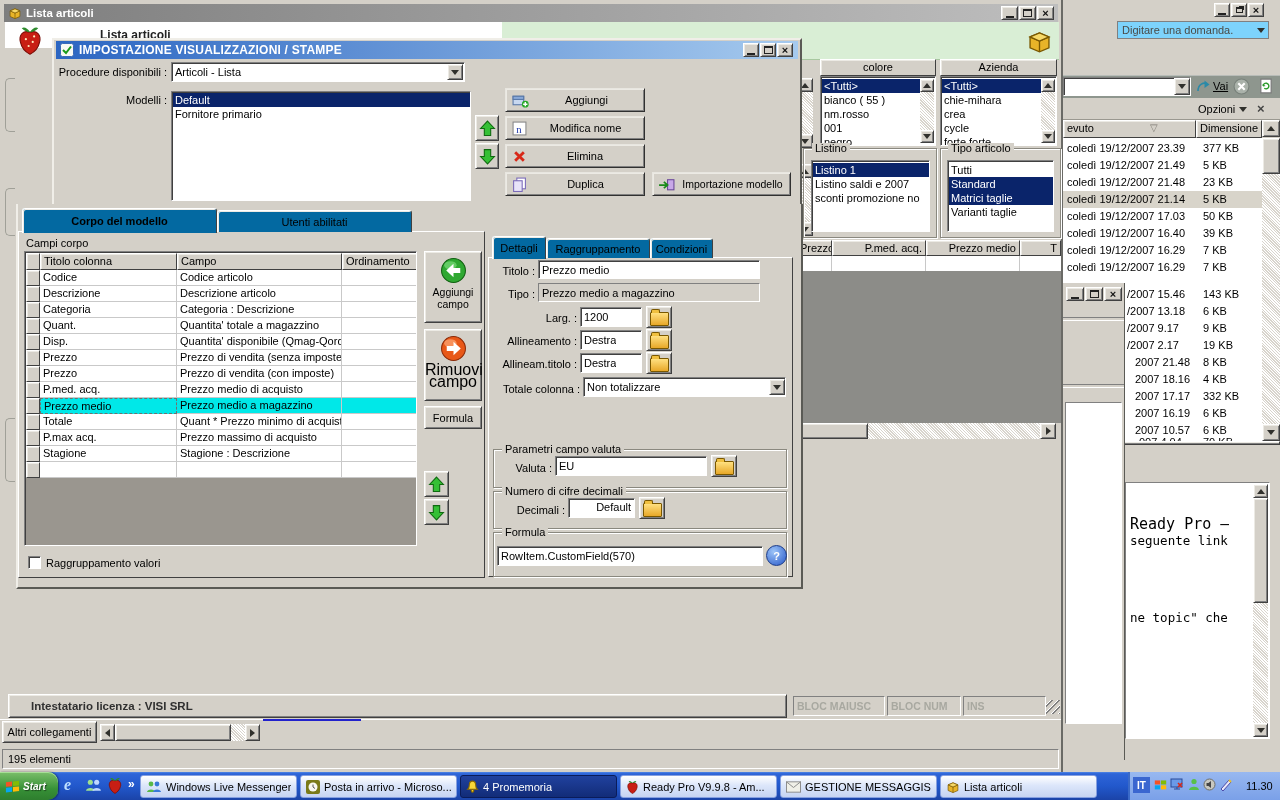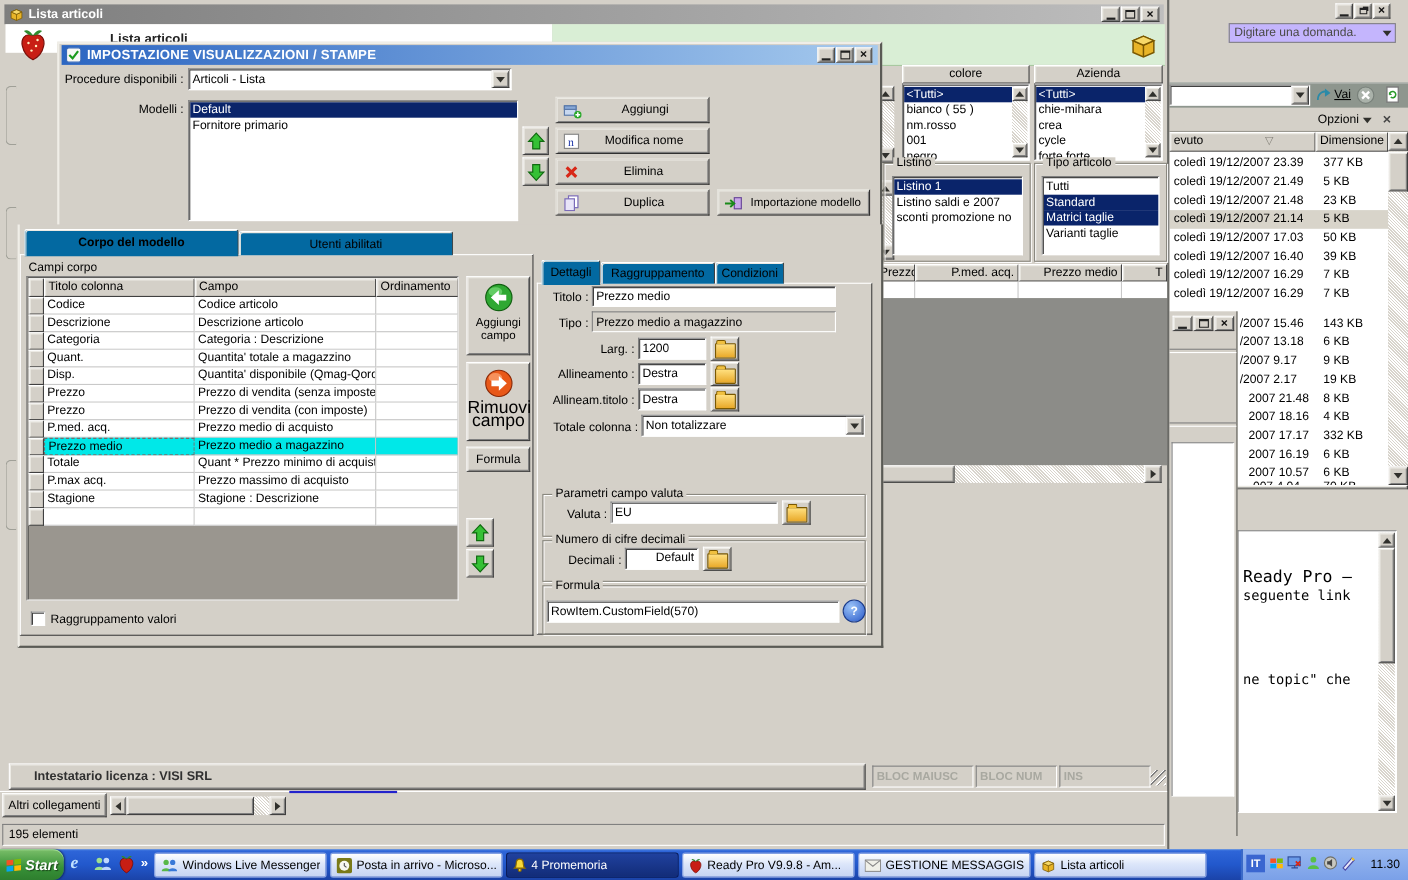--- a/index.html
+++ b/index.html
@@ -55,21 +55,21 @@
   <div class="a r3 ctr" style="left:1214px;top:3px;width:16px;height:14px;">
       <span class="gmin"></span>
     </div>
   <div class="a r3 ctr" style="left:1231px;top:3px;width:16px;height:14px;">
       <span class="grst"></span>
     </div>
   <div class="a r3 ctr" style="left:1248px;top:3px;width:16px;height:14px;">
       <span class="gx">×</span>
     </div>
 
-  <div class="a lfx" style="left:1117px;top:21px;width:152px;height:18px;border:1px solid #808080;background:#c4b5fd;box-sizing:border-box;">
+  <div class="a lfx" style="left:1117px;top:21px;width:152px;height:18px;border:1px solid #808080;background:#7dd3fc;box-sizing:border-box;">
     <span class="el" style="flex:1;padding-left:4px;color:#4A4A46;">Digitare una domanda.</span>
     <span class="td" style="margin-right:3px;"></span>
   </div>
 
   <div class="a" style="left:1063px;top:75px;width:217px;height:23px;background:#8E968E;border-top:1px solid #B8BCB8;box-sizing:border-box;"></div>
   <div class="a sk" style="left:1063px;top:77px;width:128px;height:19px;"></div>
   <div class="a r3 ctr" style="left:1174px;top:78px;width:16px;height:17px;">
       <span class="td"></span>
     </div>
   <svg class="a" style="left:1196px;top:79px;" width="15" height="14" viewBox="0 0 15 14">
@@ -628,21 +628,21 @@
   <div class="a" style="left:0;top:772px;width:1280px;height:28px;background:linear-gradient(180deg,#5087E5 0%,#2E65D8 6%,#2258CC 50%,#1B43A8 100%);"></div>
   <div class="a lfx" style="left:0;top:772px;width:58px;height:28px;background:linear-gradient(180deg,#7BBF6A,#379137 60%,#2E7E2E);border-radius:0 10px 10px 0;box-shadow:inset 0 1px 0 #A8DF98,1px 0 2px rgba(0,0,0,0.5);">
     <svg style="margin-left:5px;" width="15" height="14" viewBox="0 0 16 14">
         <g transform="skewY(-6) translate(0,1)">
           <rect x="1" y="2" width="6.5" height="5" fill="#F35325"></rect>
           <rect x="8.5" y="2" width="6.5" height="5" fill="#81BC06"></rect>
           <rect x="1" y="8" width="6.5" height="5" fill="#05A6F0"></rect>
           <rect x="8.5" y="8" width="6.5" height="5" fill="#FFBA08"></rect>
         </g>
       </svg>
-    <span class="b w" style="margin-left:3px;font-size:13px;font-style:italic;text-shadow:1px 1px 1px rgba(0,0,0,0.5);">Start</span>
+    <span class="b w" style="margin-left:3px;font-size:10px;font-style:italic;text-shadow:1px 1px 1px rgba(0,0,0,0.5);">Start</span>
   </div>
   <div class="a" style="left:64px;top:776px;width:17px;height:19px;color:#BFE0FF;font:bold italic 16px 'Liberation Serif',serif;">e</div>
   <svg class="a" style="left:85px;top:778px;" width="17" height="15" viewBox="0 0 16 14">
       <circle cx="5" cy="4" r="2.4" fill="#9FE08F"></circle>
       <path d="M1 12 C1 8.5 9 8.5 9 12Z" fill="#9FE08F"></path>
       <circle cx="11" cy="4" r="2.4" fill="#BFD8FF"></circle>
       <path d="M7 12 C7 8.5 15 8.5 15 12Z" fill="#BFD8FF"></path>
     </svg>
   <svg class="a" style="left:107px;top:776px;" width="16" height="19" viewBox="0 0 20 24">
       <path d="M10 6 C4 4 2 9 3 13 C4 18 8 21 10 22 C12 21 16 18 17 13 C18 9 16 4 10 6Z" fill="#C81E14" stroke="#7A0E08"></path>

